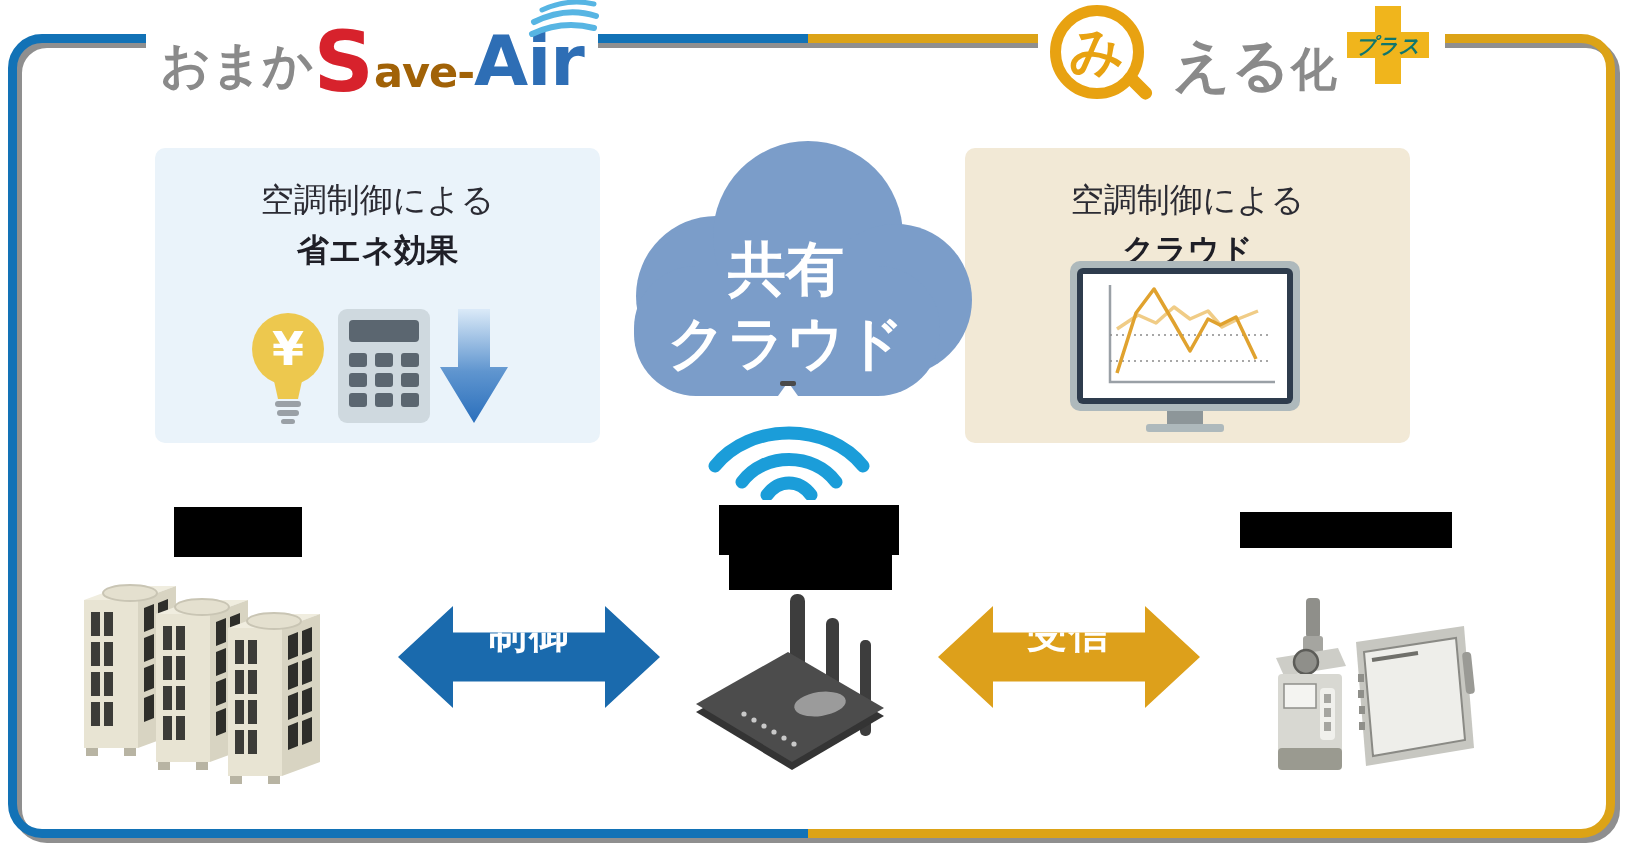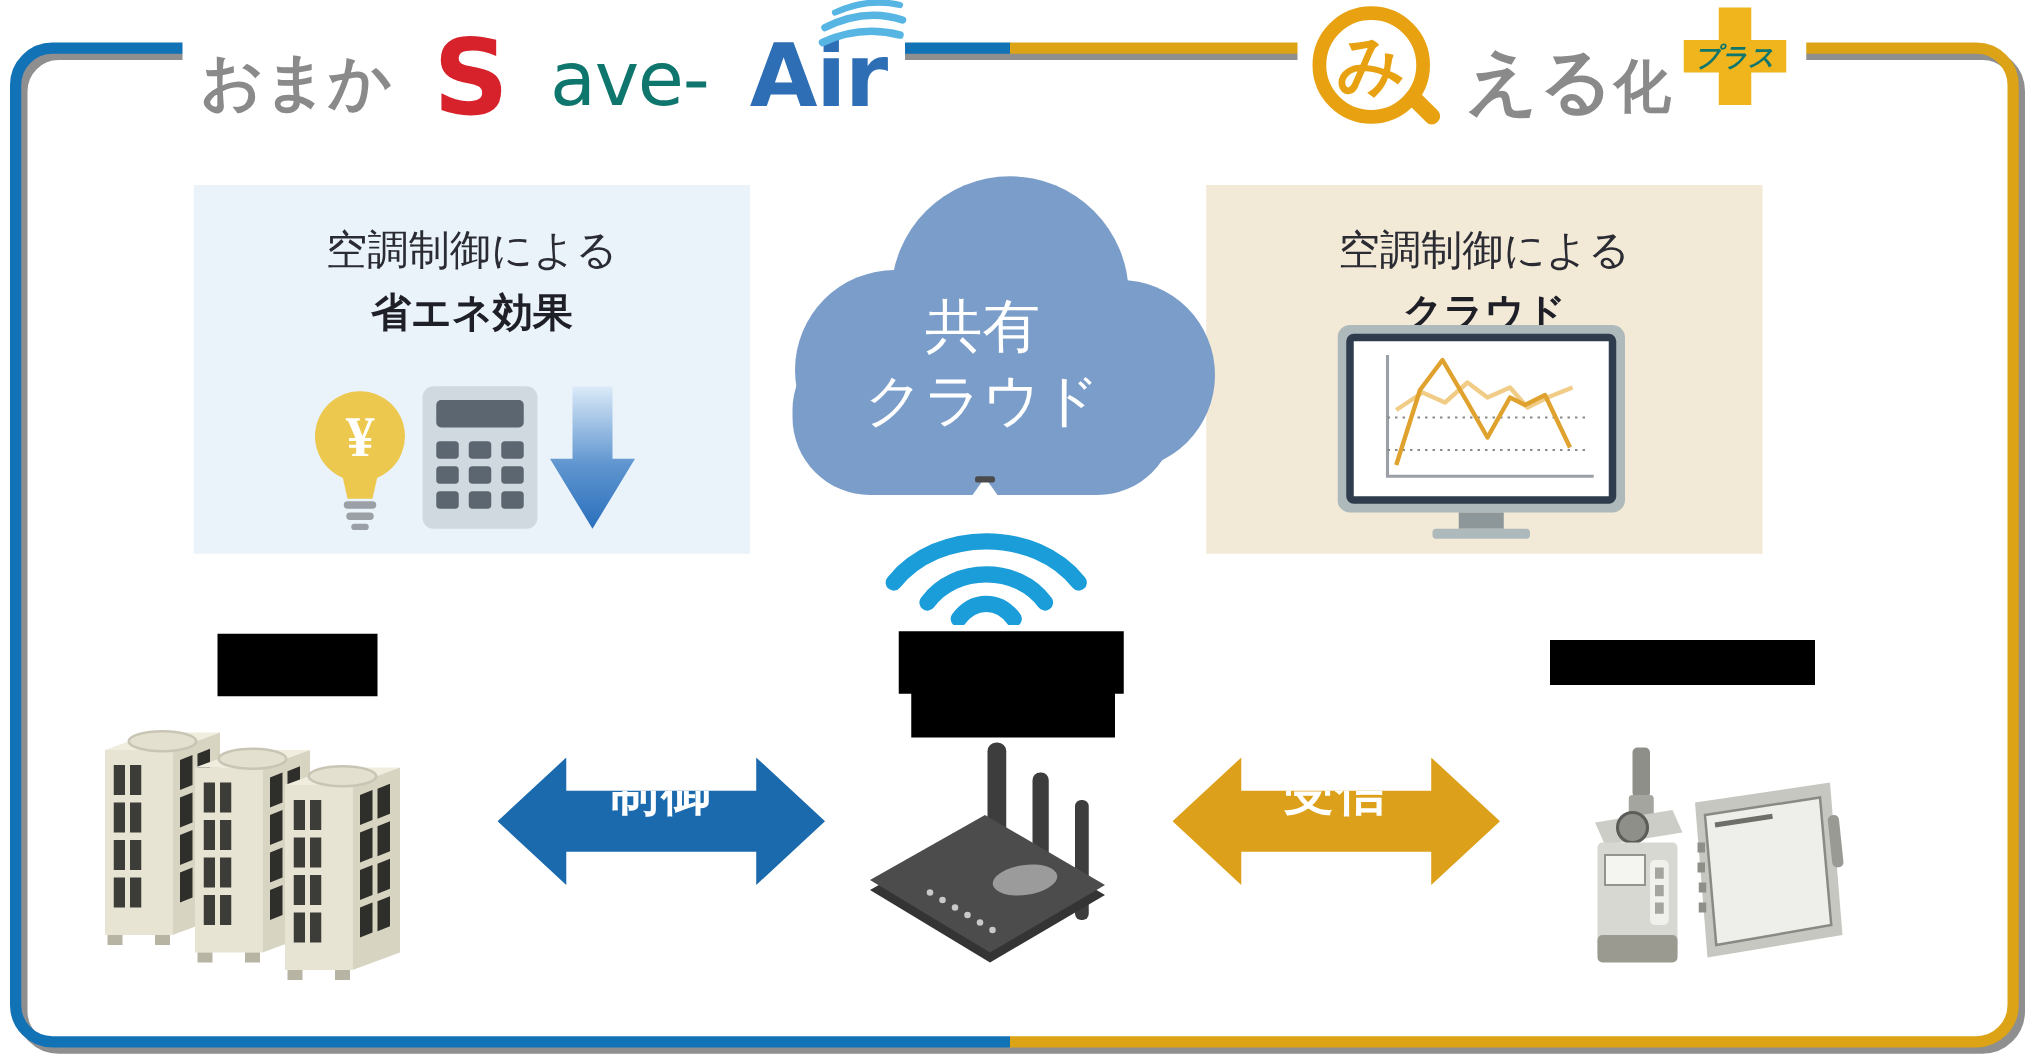--- a/index.html
+++ b/index.html
@@ -11,54 +11,54 @@
   .frame-clip { position:absolute; inset:0; }
   .frame-clip.left  { clip-path: inset(0 817px 0 0); }
   .frame-clip.right { clip-path: inset(0 0 0 808px); }
   .frame { position:absolute; left:8px; top:34px; width:1607px; height:804px; border-radius:34px; border:9px solid transparent; }
   .frame.shadow { left:13px; top:39px; border-color:#8f8f8f; }
   .frame.blue   { border-color:#1272b6; }
   .frame.gold   { border-color:#dca317; }
 
   
   .logo-left { position:absolute; left:146px; top:2px; height:96px; background:#fff; padding:0 14px;
-               display:flex; align-items:flex-end; white-space:nowrap;gap:33px; }
+               display:flex; align-items:flex-end; white-space:nowrap; }
   .logo-left .jp   { color:#8a8a8a; font-weight:900; font-size:50px; line-height:1; padding-bottom:8px; }
   .logo-left .s    { color:#d7222c; font-weight:900; font-size:84px; line-height:.85; }
-  .logo-left .ave  { color:#0f766e; font-weight:400; font-size:60px; line-height:1; padding-bottom:4px; letter-spacing:-1px; }
+  .logo-left .ave  { color:#a16207; font-weight:700; font-size:43px; line-height:1; padding-bottom:4px; letter-spacing:-1px; }
   .logo-left .air  { color:#2e6eb5; font-weight:900; font-size:70px; line-height:1; position:relative; padding-bottom:2px; letter-spacing:-1px;text-align:center; }
   .logo-left .waves { position:absolute; right:-16px; top:-30px; }
 
   .logo-right { position:absolute; left:1038px; top:0; height:104px; background:#fff; padding:0 12px;
                 display:flex; align-items:center; white-space:nowrap; }
   .mag-circle { position:relative; width:94px; height:94px; border:11px solid #e8a211; border-radius:50%;
                 background:#fff; display:flex; align-items:center; justify-content:center; }
   .mag-circle .mi { color:#e8a211; font-weight:900; font-size:54px; line-height:1; }
   .mag-handle { position:absolute; width:34px; height:13px; background:#e8a211; border-radius:6px;
                 right:-22px; bottom:-4px; transform:rotate(45deg); }
   .logo-right .eruka { color:#8a8a8a; font-weight:900; font-size:58px; line-height:1; margin-left:28px; padding-top:26px; }
   .logo-right .ka { font-size:46px; }
   .plus-badge { position:relative; width:90px; height:86px; margin-left:6px; margin-top:-14px; }
   .plus-badge svg { display:block; }
   .plus-badge .plus-text { position:absolute; left:0; top:30px; width:100%; text-align:center;
                            color:#0f766e; font-weight:900; font-size:21px; font-style:italic; }
 
   
-  .panel { position:absolute; width:445px; height:295px; border-radius:0; text-align:center;font-family:Liberation Serif, serif; }
+  .panel { position:absolute; width:445px; height:295px; border-radius:10px; text-align:center; }
   .panel.left  { left:155px; top:148px; background:#eaf3fa; }
   .panel.right { left:965px; top:148px; background:#f2e9d6; }
   .panel .t1 { margin-top:30px; font-size:33px; color:#2b2b33; }
   .panel .t2 { margin-top:6px; font-size:32px; font-weight:900; color:#1f1f27; }
   .panel .icons { position:absolute; left:0; right:0; bottom:18px; display:flex; justify-content:center; align-items:flex-end; gap:6px; }
   .panel.right .monitor { position:absolute; left:50%; transform:translateX(-50%); bottom:6px; }
 
   
   .cloud { position:absolute; left:596px; top:138px; width:380px; height:262px; }
   .cloud-label { position:absolute; left:596px; top:232px; width:380px; text-align:center; color:#fff;
-                 font-weight:400; font-size:46px; line-height:1.28; }
+                 font-weight:700; font-size:58px; line-height:1.28; }
 
   
   .wifi { position:absolute; left:706px; top:408px; }
 
   
   .redact { position:absolute; background:#000; }
   .redact.l1 { left:174px;  top:507px; width:128px; height:50px; }
   .redact.m1 { left:719px;  top:505px; width:180px; height:50px; }
   .redact.m2 { left:729px;  top:554px; width:163px; height:36px; }
   .redact.r1 { left:1240px; top:512px; width:212px; height:36px; }

